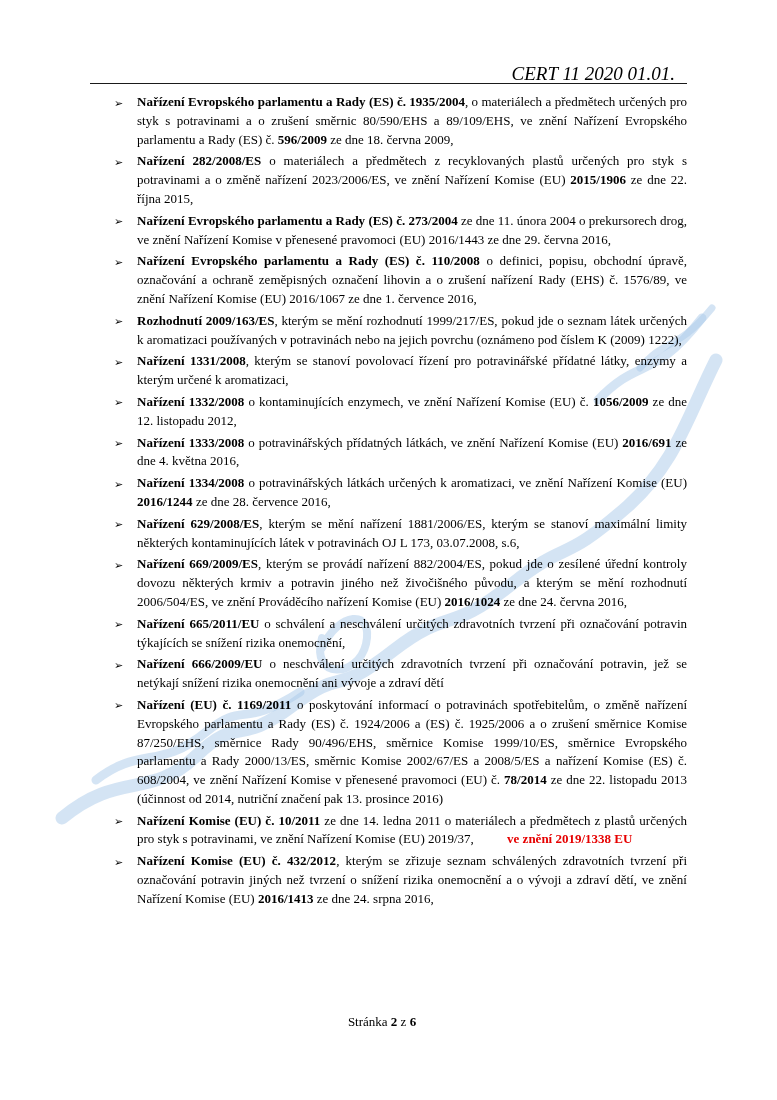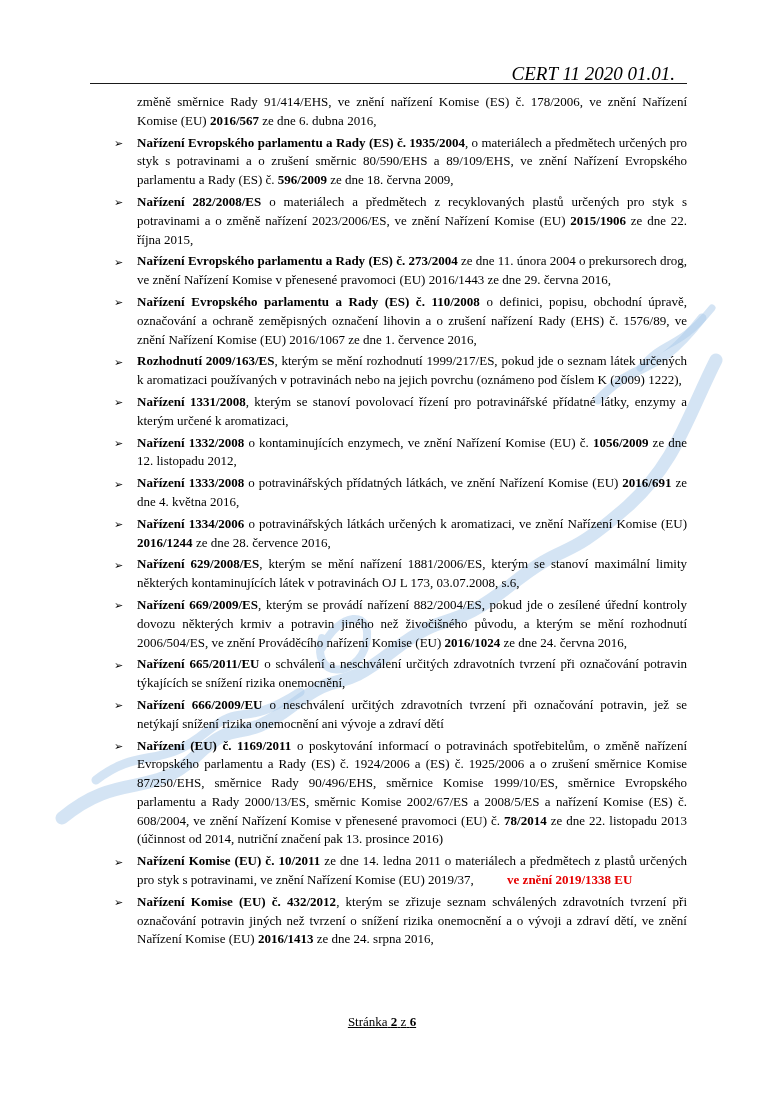--- a/index.html
+++ b/index.html
@@ -31,21 +31,21 @@
   .reg-item { position: relative; padding-left: 47px; margin: 0 0 3px 0; }
   .reg-item .bullet {
     position: absolute; left: 24px; top: 1.5px;
     font-size: 11px; font-family: "DejaVu Sans", sans-serif; color: #000;
   }
   .b { font-weight: bold; }
   .red { color: var(--red, #e30613); margin-left: 30px; }
 
   .footer {
     position: absolute; top: 1012px; left: 0; width: 764px;
-    text-align: center; font-size: 13px; z-index: 2; background: #fff; padding: 2px 0 4px; text-decoration: underline;
+    text-align: center; font-size: 13px; z-index: 2; background: #fff; padding: 2px 0 4px;
   }
 </style>
 </head>
 <body>
 
 <div class="page">
 
   <svg class="watermark" width="777" height="1100" viewBox="0 0 777 1100" aria-hidden="true">
     <g fill="none" stroke="var(--wm, #a9c9e9)" stroke-opacity="0.5" stroke-linecap="round">
       <path stroke-width="13" d="M 62 818 C 120 770 150 800 196 756 C 240 714 236 748 292 706 C 348 664 330 700 394 650 C 452 606 446 636 512 584 C 570 538 560 566 628 506 C 676 462 686 420 716 360"></path>
@@ -54,31 +54,30 @@
       <path stroke-width="9" d="M 598 400 C 640 356 652 382 702 318"></path>
       <path stroke-width="7" d="M 640 368 C 668 336 676 352 712 308"></path>
     </g>
   </svg>
 
   <div class="header">CERT 11 2020 01.01.</div>
 
   <div class="rule"></div>
 
   <div class="content">
-    <p class="intro"><span>změně směrnice Rady 91/414/EHS, ve znění nařízení Komise (ES) č. 178/2006, ve znění Nařízení Komise (EU) </span><span class="b">2016/567</span><span> ze dne 6. dubna 2016,</span></p>
     <ul class="reg-list">
         <li class="reg-item"><span class="bullet">➢</span><span class="b">Nařízení Evropského parlamentu a Rady (ES) č. 1935/2004</span><span>, o materiálech a předmětech určených pro styk s potravinami a o zrušení směrnic 80/590/EHS a 89/109/EHS, ve znění Nařízení Evropského parlamentu a Rady (ES) č. </span><span class="b">596/2009</span><span> ze dne 18. června 2009,</span></li>
         <li class="reg-item"><span class="bullet">➢</span><span class="b">Nařízení 282/2008/ES</span><span> o materiálech a předmětech z recyklovaných plastů určených pro styk s potravinami a o změně nařízení 2023/2006/ES, ve znění Nařízení Komise (EU) </span><span class="b">2015/1906</span><span> ze dne 22. října 2015,</span></li>
         <li class="reg-item"><span class="bullet">➢</span><span class="b">Nařízení Evropského parlamentu a Rady (ES) č. 273/2004</span><span> ze dne 11. února 2004 o prekursorech drog, ve znění Nařízení Komise v přenesené pravomoci (EU) 2016/1443 ze dne 29. června 2016,</span></li>
         <li class="reg-item"><span class="bullet">➢</span><span class="b">Nařízení Evropského parlamentu a Rady (ES) č. 110/2008</span><span> o definici, popisu, obchodní úpravě, označování a ochraně zeměpisných označení lihovin a o zrušení nařízení Rady (EHS) č. 1576/89, ve znění Nařízení Komise (EU) 2016/1067 ze dne 1. července 2016,</span></li>
         <li class="reg-item"><span class="bullet">➢</span><span class="b">Rozhodnutí 2009/163/ES</span><span>, kterým se mění rozhodnutí 1999/217/ES, pokud jde o seznam látek určených k aromatizaci používaných v potravinách nebo na jejich povrchu (oznámeno pod číslem K (2009) 1222),</span></li>
         <li class="reg-item"><span class="bullet">➢</span><span class="b">Nařízení 1331/2008</span><span>, kterým se stanoví povolovací řízení pro potravinářské přídatné látky, enzymy a kterým určené k aromatizaci,</span></li>
         <li class="reg-item"><span class="bullet">➢</span><span class="b">Nařízení 1332/2008</span><span> o kontaminujících enzymech, ve znění Nařízení Komise (EU) č. </span><span class="b">1056/2009</span><span> ze dne 12. listopadu 2012,</span></li>
         <li class="reg-item"><span class="bullet">➢</span><span class="b">Nařízení 1333/2008</span><span> o potravinářských přídatných látkách, ve znění Nařízení Komise (EU) </span><span class="b">2016/691</span><span> ze dne 4. května 2016,</span></li>
-        <li class="reg-item"><span class="bullet">➢</span><span class="b">Nařízení 1334/2006</span><span> o potravinářských látkách určených k aromatizaci, ve znění Nařízení Komise (EU) </span><span class="b">2016/1244</span><span> ze dne 28. července 2016,</span></li>
+        <li class="reg-item"><span class="bullet">➢</span><span class="b">Nařízení 1334/2008</span><span> o potravinářských látkách určených k aromatizaci, ve znění Nařízení Komise (EU) </span><span class="b">2016/1244</span><span> ze dne 28. července 2016,</span></li>
         <li class="reg-item"><span class="bullet">➢</span><span class="b">Nařízení 629/2008/ES</span><span>, kterým se mění nařízení 1881/2006/ES, kterým se stanoví maximální limity některých kontaminujících látek v potravinách OJ L 173, 03.07.2008, s.6,</span></li>
         <li class="reg-item"><span class="bullet">➢</span><span class="b">Nařízení 669/2009/ES</span><span>, kterým se provádí nařízení 882/2004/ES, pokud jde o zesílené úřední kontroly dovozu některých krmiv a potravin jiného než živočišného původu, a kterým se mění rozhodnutí 2006/504/ES, ve znění Prováděcího nařízení Komise (EU) </span><span class="b">2016/1024</span><span> ze dne 24. června 2016,</span></li>
         <li class="reg-item"><span class="bullet">➢</span><span class="b">Nařízení 665/2011/EU</span><span> o schválení a neschválení určitých zdravotních tvrzení při označování potravin týkajících se snížení rizika onemocnění,</span></li>
         <li class="reg-item"><span class="bullet">➢</span><span class="b">Nařízení 666/2009/EU</span><span> o neschválení určitých zdravotních tvrzení při označování potravin, jež se netýkají snížení rizika onemocnění ani vývoje a zdraví dětí</span></li>
         <li class="reg-item"><span class="bullet">➢</span><span class="b">Nařízení (EU) č. 1169/2011</span><span>  o poskytování informací o potravinách spotřebitelům, o změně nařízení Evropského parlamentu a Rady (ES) č. 1924/2006 a (ES) č. 1925/2006 a o zrušení směrnice Komise 87/250/EHS, směrnice Rady 90/496/EHS, směrnice Komise 1999/10/ES, směrnice Evropského parlamentu a Rady 2000/13/ES, směrnic Komise 2002/67/ES a 2008/5/ES a nařízení Komise (ES) č. 608/2004, ve znění Nařízení Komise v přenesené pravomoci (EU) č. </span><span class="b">78/2014</span><span> ze dne 22. listopadu 2013 (účinnost od 2014, nutriční značení pak 13. prosince 2016)</span></li>
         <li class="reg-item"><span class="bullet">➢</span><span class="b">Nařízení Komise (EU) č. 10/2011</span><span> ze dne 14. ledna 2011 o materiálech a předmětech z plastů určených pro styk s potravinami, ve znění Nařízení Komise (EU) 2019/37, </span><span class="b red">ve znění 2019/1338 EU</span></li>
         <li class="reg-item"><span class="bullet">➢</span><span class="b">Nařízení Komise (EU) č. 432/2012</span><span>, kterým se zřizuje seznam schválených zdravotních tvrzení při označování potravin jiných než tvrzení o snížení rizika onemocnění a o vývoji a zdraví dětí, ve znění Nařízení Komise (EU) </span><span class="b">2016/1413</span><span> ze dne 24. srpna 2016,</span></li>
       </ul>
   </div>
 

